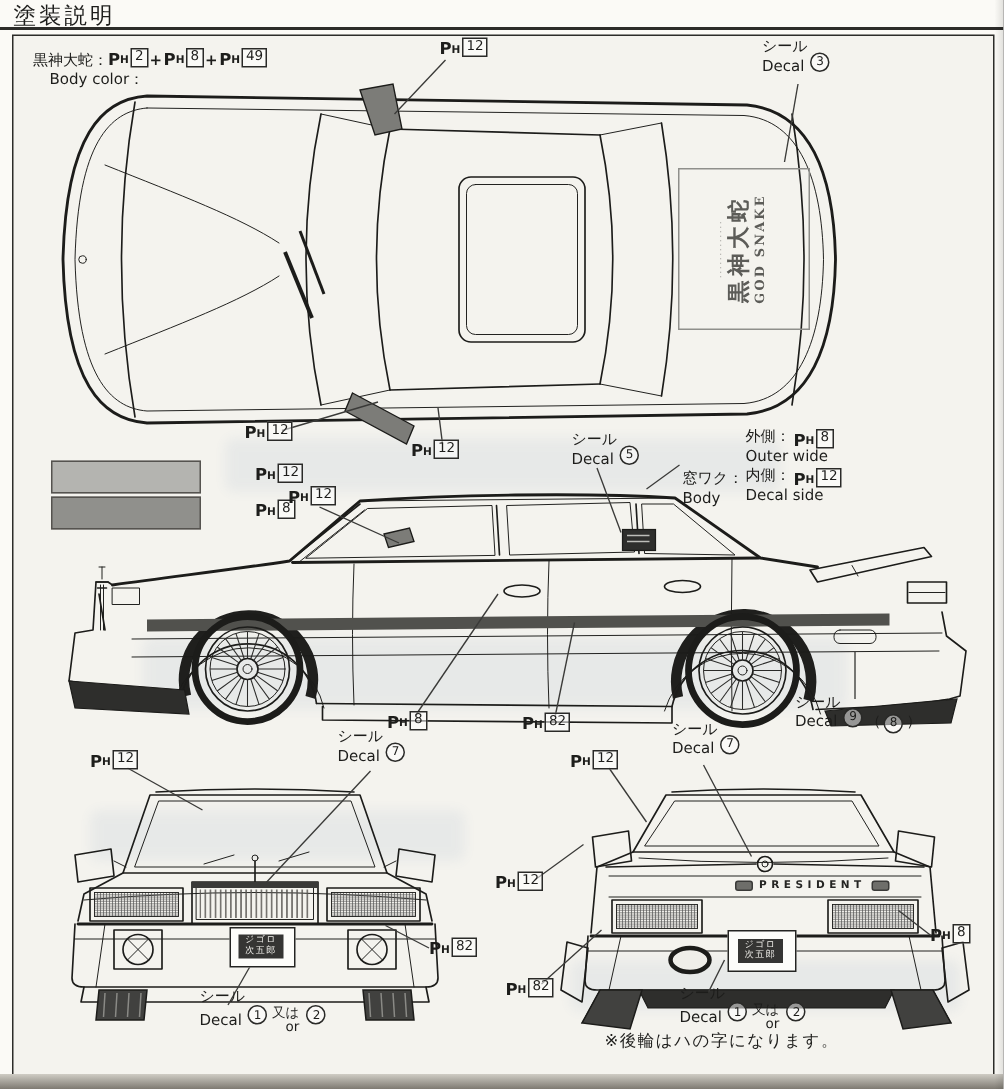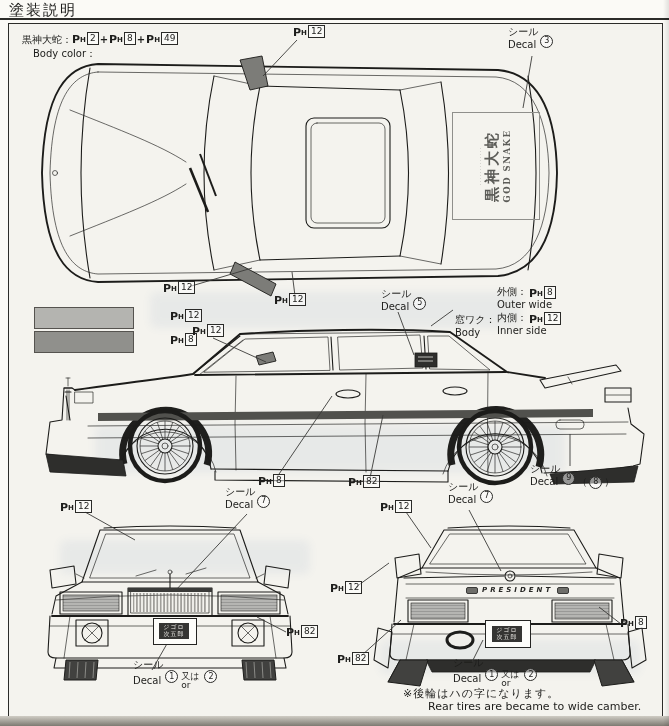--- a/index.html
+++ b/index.html
@@ -18,21 +18,21 @@
   .lbl{font-size:10px;white-space:nowrap;line-height:1.25;z-index:6;}
   .ph{display:inline-flex;align-items:flex-end;white-space:nowrap;}
   .ph .pp{font-weight:bold;font-size:11px;line-height:1;}
   .ph .hh{font-size:7px;font-weight:bold;font-style:normal;line-height:1;margin:0 1px 1px 0;}
   .ph .pn{font-size:9px;border:1px solid #2a2a28;padding:0 2px;line-height:11px;background:rgba(255,255,255,.55);}
   .plus{font-size:10px;font-weight:bold;margin:0 1px;}
   .circ{display:inline-flex;width:11px;height:11px;border:1px solid #2a2a28;border-radius:50%;
         font-size:8px;justify-content:center;align-items:center;line-height:1;background:rgba(255,255,255,.5);}
   .dl-row{display:flex;align-items:center;gap:2px;}
   .raise{position:relative;top:-4px;margin-left:2px;}
-  .orstack{display:inline-flex;flex-direction:column;align-items:flex-start;font-size:9px;line-height:1.05;margin:0 1px;}
+  .orstack{display:inline-flex;flex-direction:column;align-items:flex-end;font-size:9px;line-height:1.05;margin:0 1px;}
   
   .swatch{width:98px;height:20px;border:1px solid #55534f;}
   .sw1{background:#b4b4b0;} .sw2{background:#90908c;}
   
   .roof-decal{left:452px;top:112px;width:86px;height:106px;border:1px solid #8f8f8b;z-index:4;}
   .roof-decal-inner{position:absolute;left:-7px;top:13px;width:100px;height:80px;
      transform:rotate(-90deg);display:flex;flex-direction:column;align-items:center;justify-content:center;color:#5c5c58;}
   .rd-tiny{font-size:4px;letter-spacing:1px;line-height:1;color:#8a8a86;}
   .rd-kanji{font-family:"DejaVu Serif","Liberation Serif",serif;font-size:15px;font-weight:bold;letter-spacing:3px;line-height:1.25;}
   .rd-latin{font-family:"DejaVu Serif","Liberation Serif",serif;font-size:8.5px;font-weight:bold;letter-spacing:1.5px;line-height:1.3;}
@@ -340,21 +340,21 @@
 
     <ellipse cx="96" cy="128" rx="13" ry="8" fill="#efeee9" stroke="#1c1c1a" stroke-width="3"></ellipse>
 
     <polygon class="dk" points="62,148 232,148 226,160 68,160"></polygon>
 
     <polygon class="tire" points="36,148 64,148 56,174 24,170"></polygon>
     <polygon class="tire" points="230,148 258,148 270,170 238,174"></polygon>
     <path class="s thin" d="M36,148 L24,170 M258,148 L270,170"></path>
   </svg>
 
-  <div class="abs president" style="left:466px;top:586px;font-style:italic;">
+  <div class="abs president" style="left:490px;top:586px;">
     <span class="trimblob"></span>
     <span>PRESIDENT</span>
     <span class="trimblob"></span>
   </div>
   <div class="abs plate" style="left:485px;top:620px;width:44px;height:26px;">
     <div class="badge" style="left:6px;top:5px;width:30px;height:15px;">
       <div>ジゴロ</div>
       <div>次五郎</div>
     </div>
   </div>
@@ -529,25 +529,24 @@
       </div>
     <div>Outer wide</div>
     <div class="dl-row">
         <span>内側：</span>
         <span class="ph">
           <b class="pp">P</b>
           <i class="hh">H</i>
           <span class="pn">12</span>
         </span>
       </div>
-    <div>Inner side</div>
+    <div>Decal side</div>
   </div>
 
   <div class="abs note-jp" style="left:403px;top:686px;">※後輪はハの字になります。</div>
-  <div class="abs note-en" style="left:428px;top:700px;">Rear tires are became to wide camber.</div>
 
   <svg class="abs overlay" width="669" height="726" viewBox="0 0 669 726">
     <line x1="297" y1="40" x2="263" y2="76"></line>
     <line x1="532" y1="56" x2="523" y2="108"></line>
     <line x1="188" y1="287" x2="252" y2="268"></line>
     <line x1="295" y1="296" x2="292" y2="272"></line>
     <line x1="213" y1="338" x2="266" y2="362"></line>
     <line x1="398" y1="312" x2="414" y2="355"></line>
     <line x1="453" y1="310" x2="431" y2="326"></line>
     <line x1="277" y1="477" x2="332" y2="396"></line>

